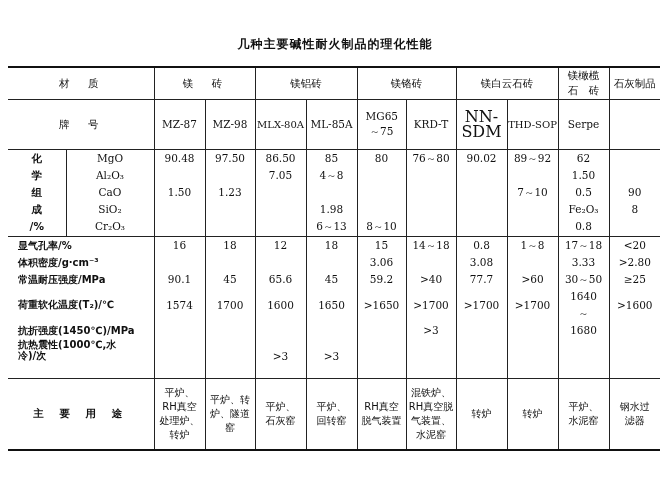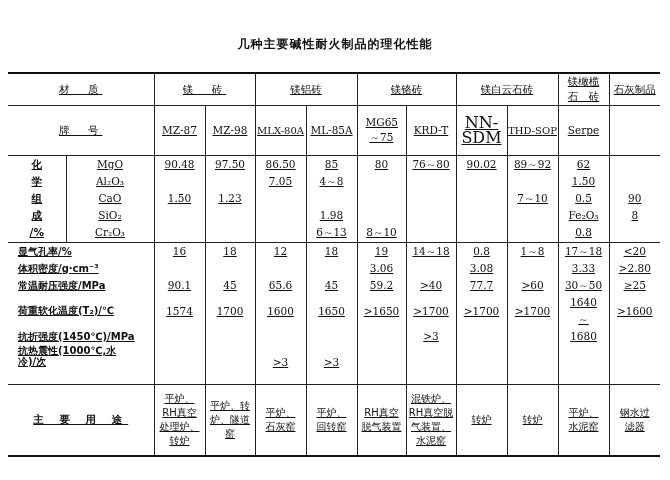--- a/index.html
+++ b/index.html
@@ -1,22 +1,22 @@
 <!DOCTYPE html>
 <html><head>
 <meta charset="utf-8">
 <style>
   html, body { margin:0; padding:0; background:#ffffff; }
   body { width:670px; height:480px; position:relative; overflow:hidden;
          font-family:"DejaVu Serif","Liberation Serif",serif; color:#111; }
   .title { position:absolute; top:36px; left:0; width:670px; text-align:center;
            font-family:"DejaVu Sans","Liberation Sans",sans-serif; font-weight:bold;
            font-size:12px; letter-spacing:1px; }
-  table { position:absolute; top:72px; left:8px; width:652px; border-collapse:collapse;
-          font-size:10.5px; table-layout:fixed;text-decoration:underline; }
+  table { position:absolute; top:66px; left:8px; width:652px; border-collapse:collapse;
+          font-size:10.5px; table-layout:fixed; }
   td { border:1px solid #222; padding:0; text-align:center; vertical-align:middle; line-height:15px; }
   table tr td:first-child { border-left:none; }
   table tr td:last-child { border-right:none; }
   table tr:first-child td { border-top:2px solid #111; }
   table tr:last-child td { border-bottom:2px solid #111; }
   .hdr { font-family:"DejaVu Sans","Liberation Sans",sans-serif; letter-spacing:4px; }
   .cjk { font-family:"DejaVu Sans","Liberation Sans",sans-serif; }
   .stack div { height:17px; line-height:17px; }
   .prop div { text-align:left; padding-left:10px; font-family:"DejaVu Sans","Liberation Sans",sans-serif; font-weight:bold; }
   .props-cell { vertical-align:top; }
@@ -192,21 +192,21 @@
         </td>
     <td class="vals">
           <div>18</div>
           <div></div>
           <div>45</div>
           <div style="height:34px;line-height:34px">1650</div>
           <div></div>
           <div style="height:34px;line-height:34px">&gt;3</div>
         </td>
     <td class="vals">
-          <div>19</div>
+          <div>15</div>
           <div>3.06</div>
           <div>59.2</div>
           <div style="height:34px;line-height:34px">&gt;1650</div>
           <div></div>
           <div style="height:34px;line-height:34px"></div>
         </td>
     <td class="vals">
           <div>14～18</div>
           <div></div>
           <div>&gt;40</div>

